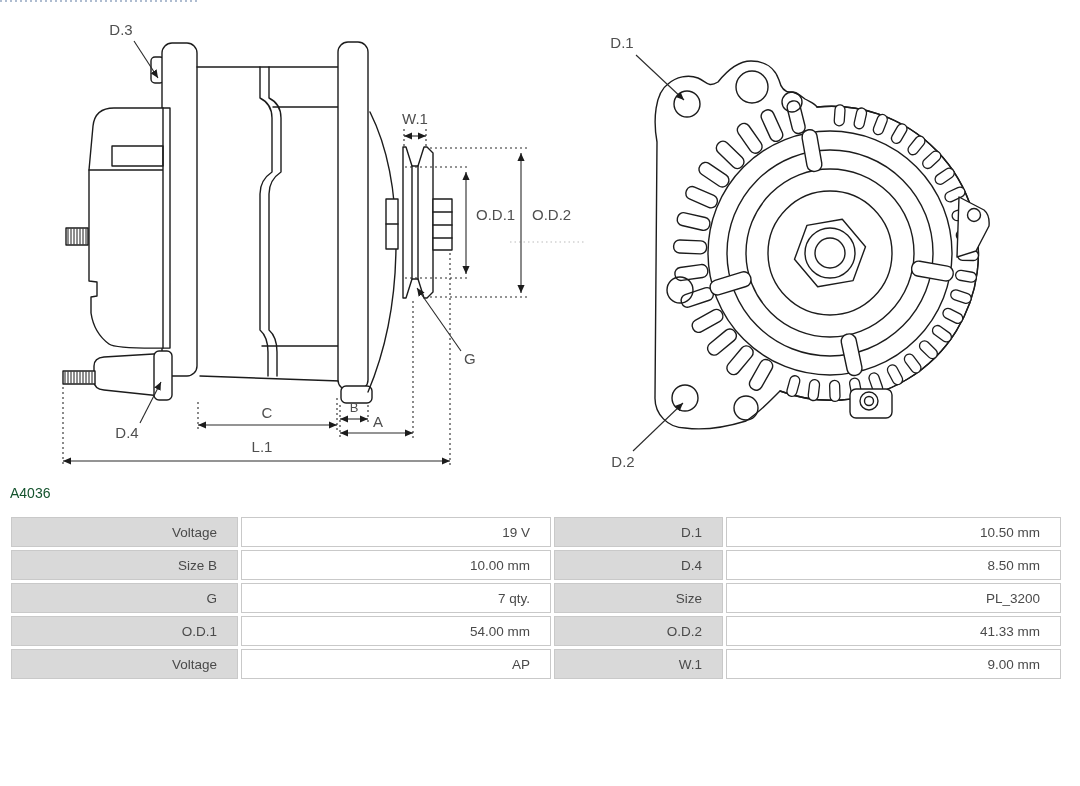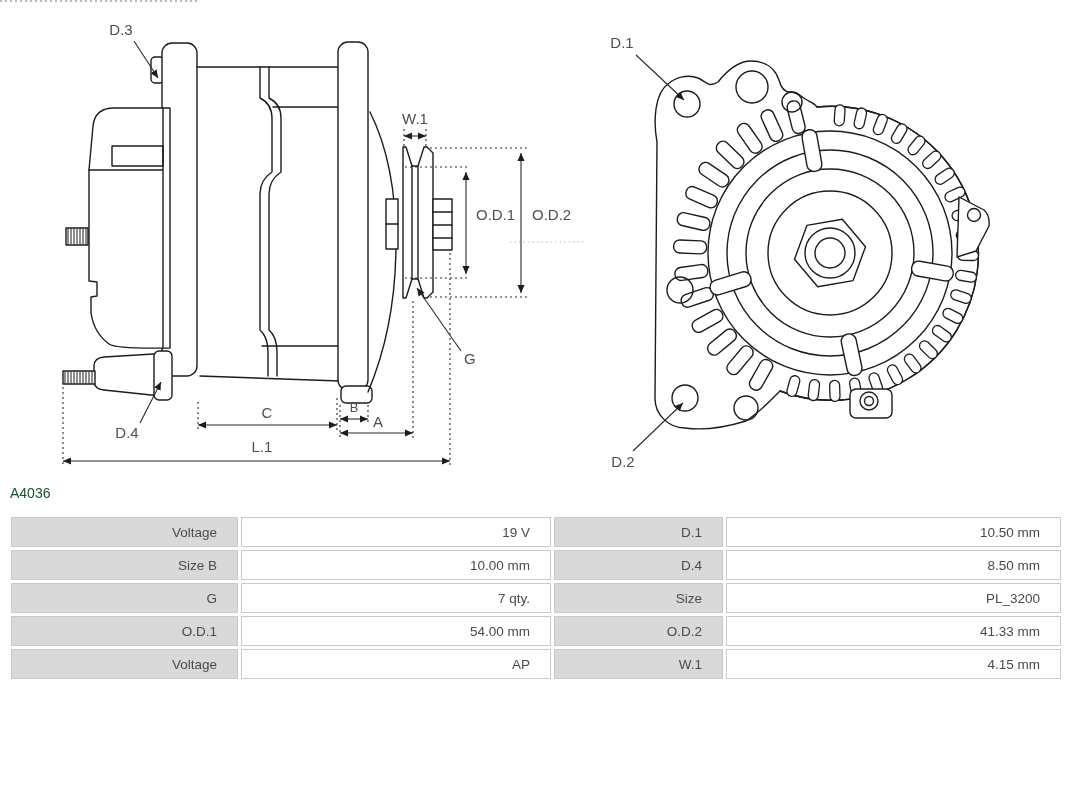--- a/index.html
+++ b/index.html
@@ -285,16 +285,16 @@
     <tr>
       <td class="lab">O.D.1</td>
       <td>54.00 mm</td>
       <td class="lab">O.D.2</td>
       <td>41.33 mm</td>
     </tr>
     <tr>
       <td class="lab">Voltage</td>
       <td>AP</td>
       <td class="lab">W.1</td>
-      <td>4.15 mm</td>
+      <td>9.00 mm</td>
     </tr>
   </tbody>
 </table>
 
 </body></html>

